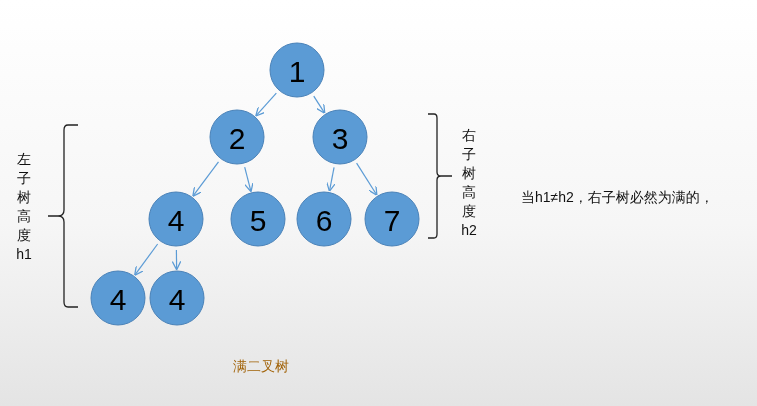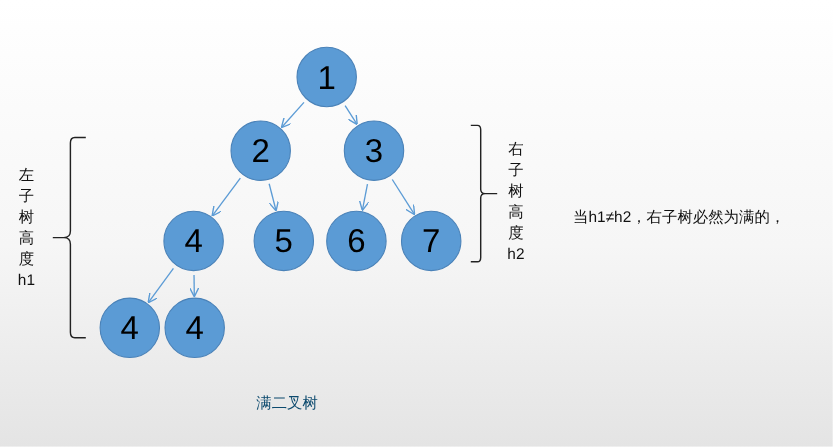--- a/index.html
+++ b/index.html
@@ -15,21 +15,21 @@
   }
   .vlabel {
     position: absolute; font-size: 14px; line-height: 19px; color: #111;
     width: 18px; text-align: center;
   }
   .vlabel span { display: block; }
   .note {
     position: absolute; left: 521px; top: 141px; font-size: 14px; line-height: 22px; color: #111; margin-top: 45px;
   }
   .note sup { font-size: 9px; vertical-align: 6px; }
-  .caption { position: absolute; left: 233px; top: 358px; font-size: 14px; color: #0c4a6e; }
+  .caption { position: absolute; left: 233px; top: 358px; font-size: 14px; color: #a16207; }
 </style>
 </head>
 <body>
 
 <svg id="diagram" width="757" height="406" xmlns="http://www.w3.org/2000/svg">
   <defs>
     <marker id="arrow" viewBox="0 0 10 10" refX="9" refY="5" markerWidth="7" markerHeight="7" orient="auto-start-reverse">
       <path d="M0,0 L10,5 L0,10" fill="none" stroke="#5b9bd5" stroke-width="1.5"></path>
     </marker>
   </defs>

